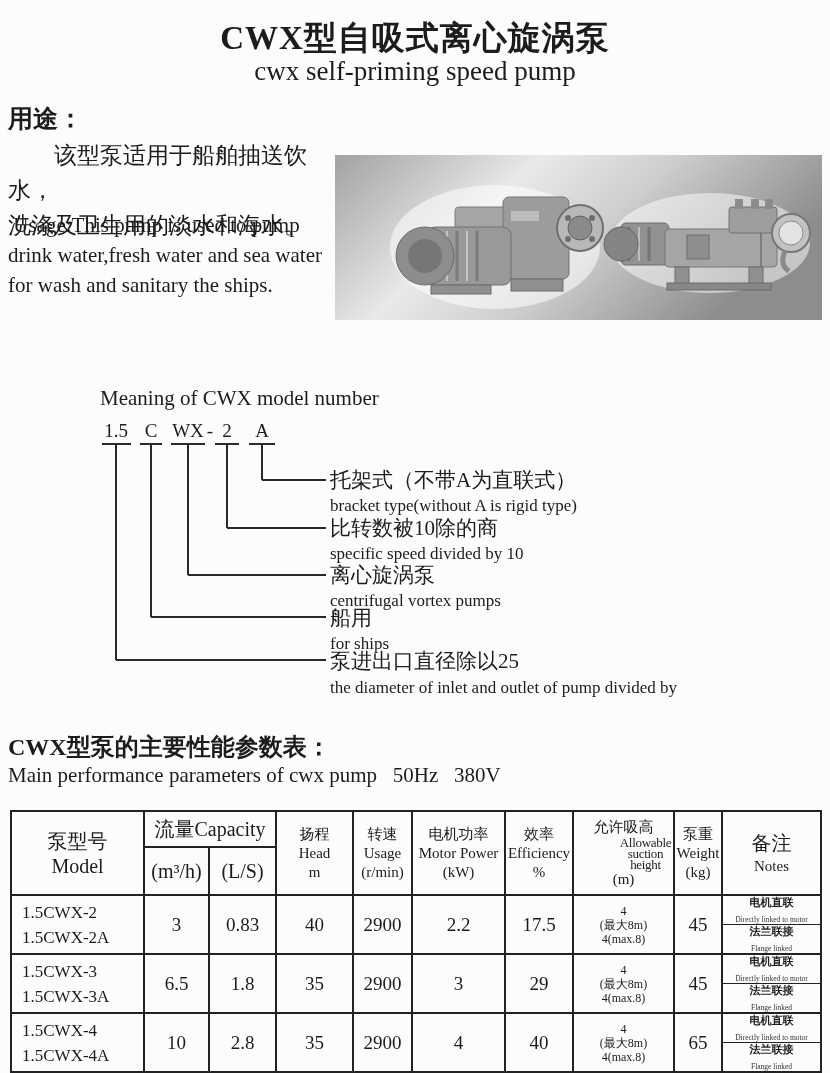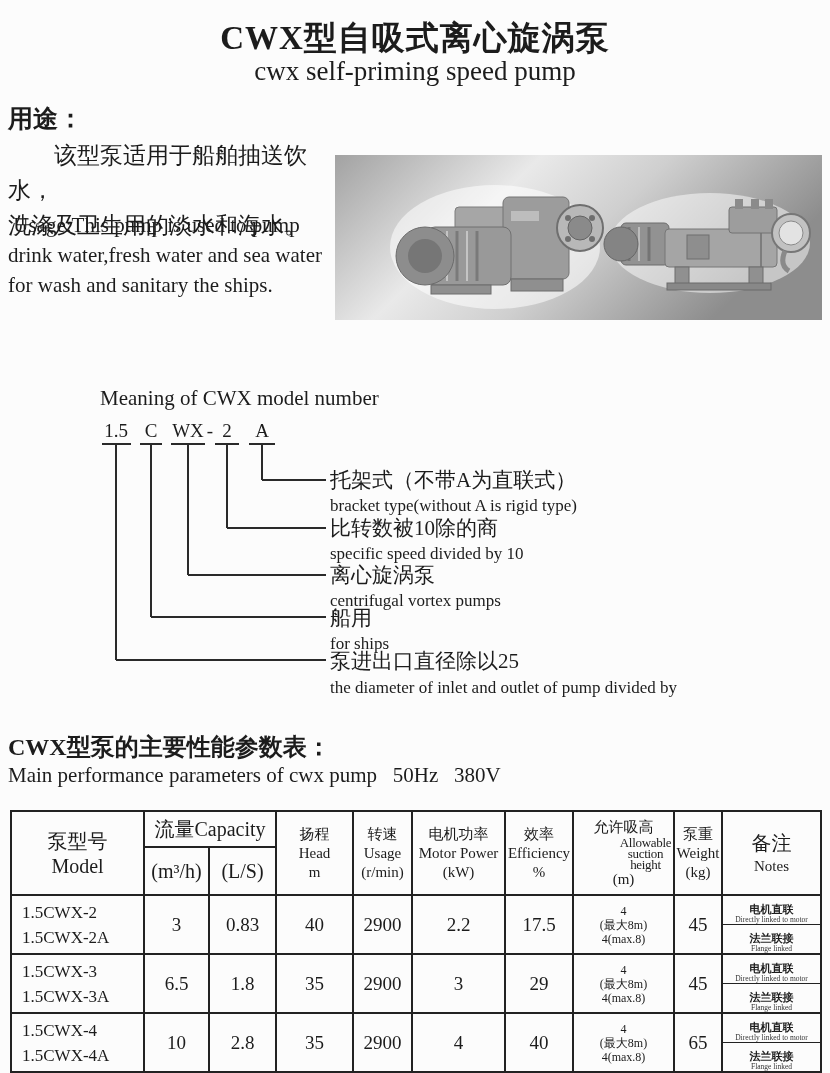--- a/index.html
+++ b/index.html
@@ -29,21 +29,21 @@
     border:2px solid #222;text-align:center;vertical-align:middle;
     padding:0;overflow:hidden;
   }
   .hdr-big{font-size:20px;}
   .hdr-sm{font-size:15px;line-height:19px;}
   .hdr-xs{font-size:13px;letter-spacing:-0.3px;line-height:11px;display:block;padding-left:44px;}
   .model-cell{text-align:left !important;padding-left:10px !important;font-size:17px;line-height:25px;white-space:pre-line;}
   .num-cell{font-size:19px;}
   .suction-cell{font-size:12px;line-height:14px;white-space:pre-line;}
   .notes-td{padding:0 !important;}
-  .note-half{height:28px;display:flex;flex-direction:column;justify-content:flex-end;}
+  .note-half{height:28px;display:flex;flex-direction:column;justify-content:space-between;}
   .note-half.top{border-bottom:1.5px solid #222;}
   .note-zh{font-size:11px;font-weight:bold;line-height:12px;}
   .note-en{font-size:7.5px;line-height:9px;color:#333;}
   .blockline{display:block;}
 </style>
 </head>
 <body>
 
 <div class="page">
 

